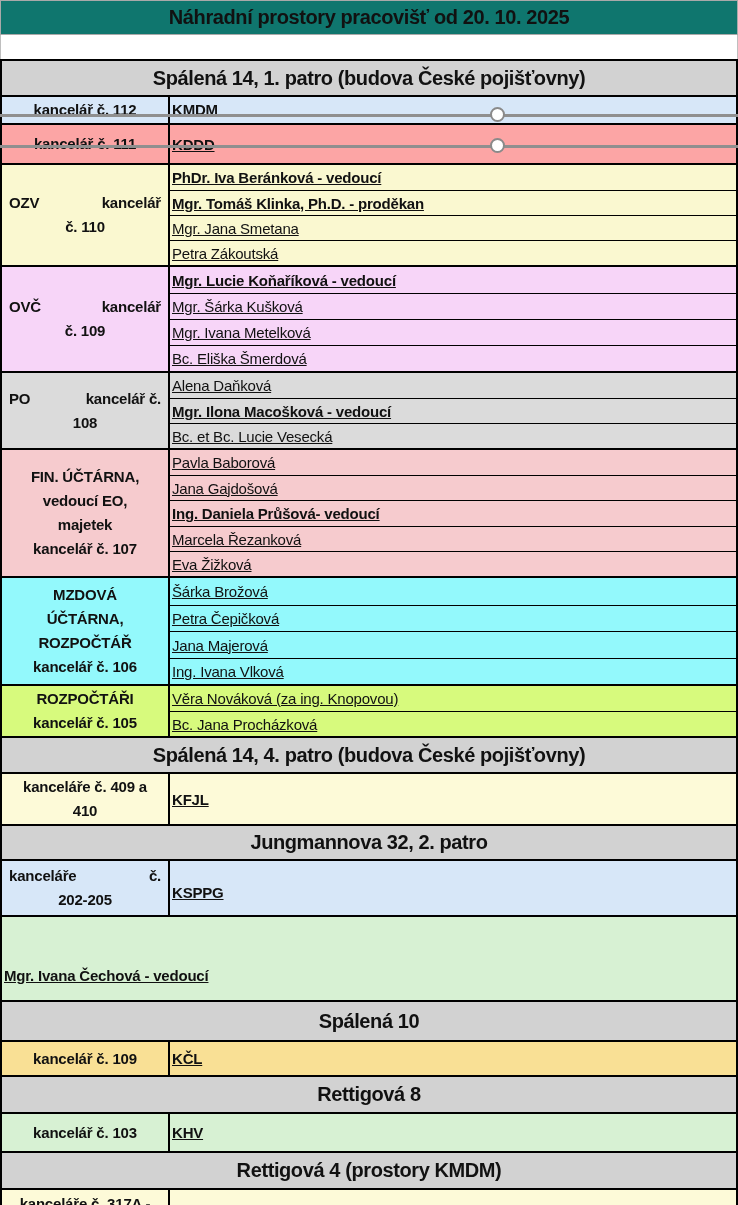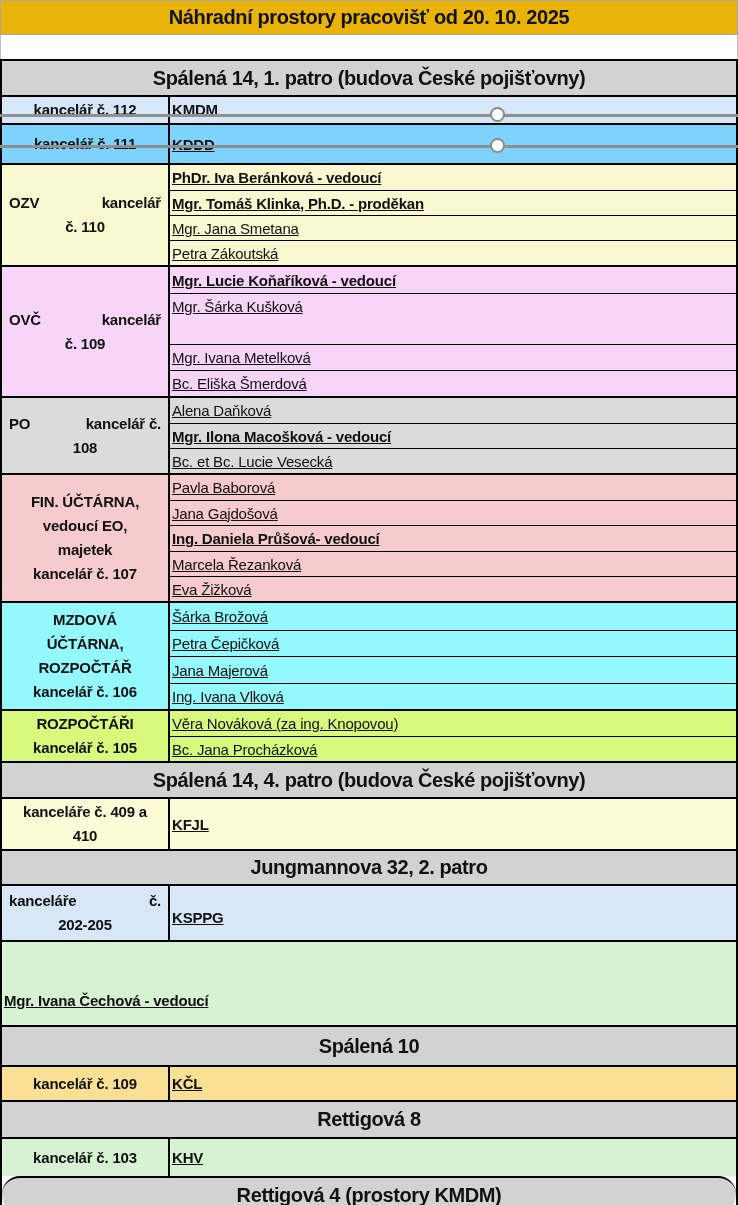--- a/index.html
+++ b/index.html
@@ -8,21 +8,21 @@
     font-family:"Liberation Sans","DejaVu Sans",sans-serif;
     color:#111;letter-spacing:-0.2px;
     -webkit-font-smoothing:antialiased;
   }
   #page{position:relative;width:738px;}
 
   
   .title-row{
     height:33px;border:1px solid #a9a9a9;
     display:flex;align-items:center;justify-content:center;
-    font-size:20px;font-weight:700;letter-spacing:-0.4px;background:#eab308;
+    font-size:20px;font-weight:700;letter-spacing:-0.4px;background:#0f766e;
   }
   .spacer-row{
     height:24px;background:#fff;
     border-left:1px solid #bfbfbf;border-right:1px solid #bfbfbf;
   }
 
   
   .main-table{border:2px solid #000;border-top:none;background:#fff;}
   .block{border-top:2px solid #000;}
   .main-table > .block:first-child{border-top:2px solid #000;}
@@ -68,21 +68,21 @@
   <div class="main-table" id="main-table">
       <div class="block section-header" style="height: 34px;">Spálená 14, 1. patro (budova České pojišťovny)</div>
       <div class="block group" style="background: rgb(215, 231, 248);">
         <div class="label-cell">
           <div class="label-line">kancelář č. 112</div>
         </div>
         <div class="rows-col">
           <div class="assign-row b" style="height: 24px;">KMDM</div>
         </div>
       </div>
-      <div class="block group" style="background: #7dd3fc;">
+      <div class="block group" style="background: #fca5a5;">
         <div class="label-cell">
           <div class="label-line">kancelář č. 111</div>
         </div>
         <div class="rows-col">
           <div class="assign-row b" style="height: 38px;">KDDD</div>
         </div>
       </div>
       <div class="block group" style="background: rgb(250, 248, 208);">
         <div class="label-cell">
           <div class="label-line just">
@@ -102,21 +102,21 @@
         <div class="label-cell">
           <div class="label-line just">
             <span>OVČ</span>
             <span>kancelář</span>
           </div>
           <div class="label-line">č. 109</div>
         </div>
         <div class="rows-col">
           <div class="assign-row b" style="height: 26px;">Mgr. Lucie Koňaříková - vedoucí</div>
           <div class="assign-row" style="height: 26px;">Mgr. Šárka Kušková</div>
-          <div class="assign-row" style="height: 26px; margin-top: 25px;">Mgr. Ivana Metelková</div>
+          <div class="assign-row" style="height: 26px;">Mgr. Ivana Metelková</div>
           <div class="assign-row" style="height: 26px;">Bc. Eliška Šmerdová</div>
         </div>
       </div>
       <div class="block group" style="background: rgb(219, 219, 219);">
         <div class="label-cell">
           <div class="label-line just">
             <span>PO</span>
             <span>kancelář č.</span>
           </div>
           <div class="label-line">108</div>
@@ -205,21 +205,21 @@
       </div>
       <div class="block section-header" style="height: 35px;">Rettigová 8</div>
       <div class="block group" style="background: rgb(215, 241, 211);">
         <div class="label-cell">
           <div class="label-line">kancelář č. 103</div>
         </div>
         <div class="rows-col">
           <div class="assign-row b" style="height: 37px;">KHV</div>
         </div>
       </div>
-      <div class="block section-header" style="height: 35px; border-radius: 18px;">Rettigová 4 (prostory KMDM)</div>
+      <div class="block section-header" style="height: 35px;">Rettigová 4 (prostory KMDM)</div>
       <div class="block group" style="background: rgb(253, 250, 216);">
         <div class="label-cell">
           <div class="label-line">kanceláře č. 317A -</div>
           <div class="label-line">317C</div>
         </div>
         <div class="rows-col">
           <div class="assign-row b" style="height: 52px;">KOVF</div>
         </div>
       </div>
       <div class="block group" style="background: rgb(215, 231, 248);">

